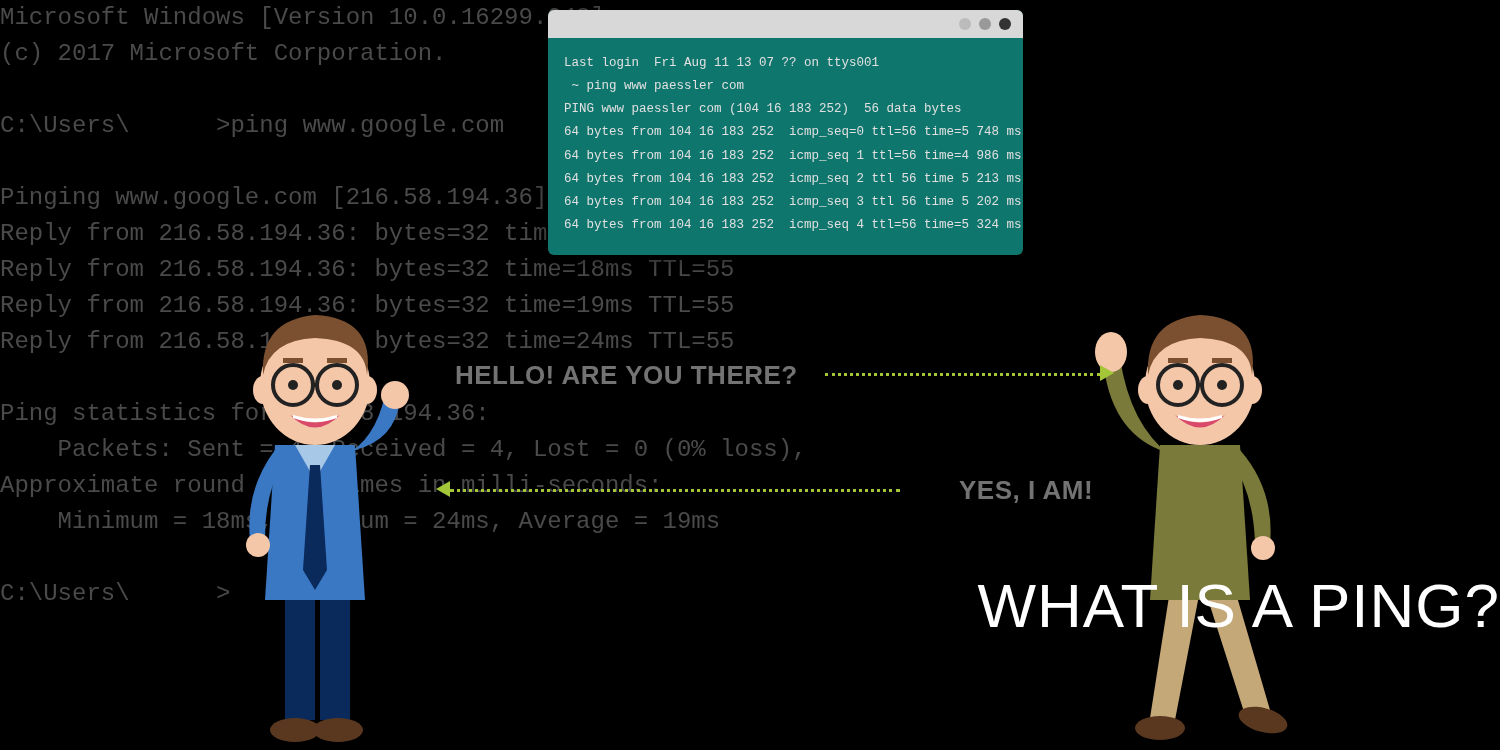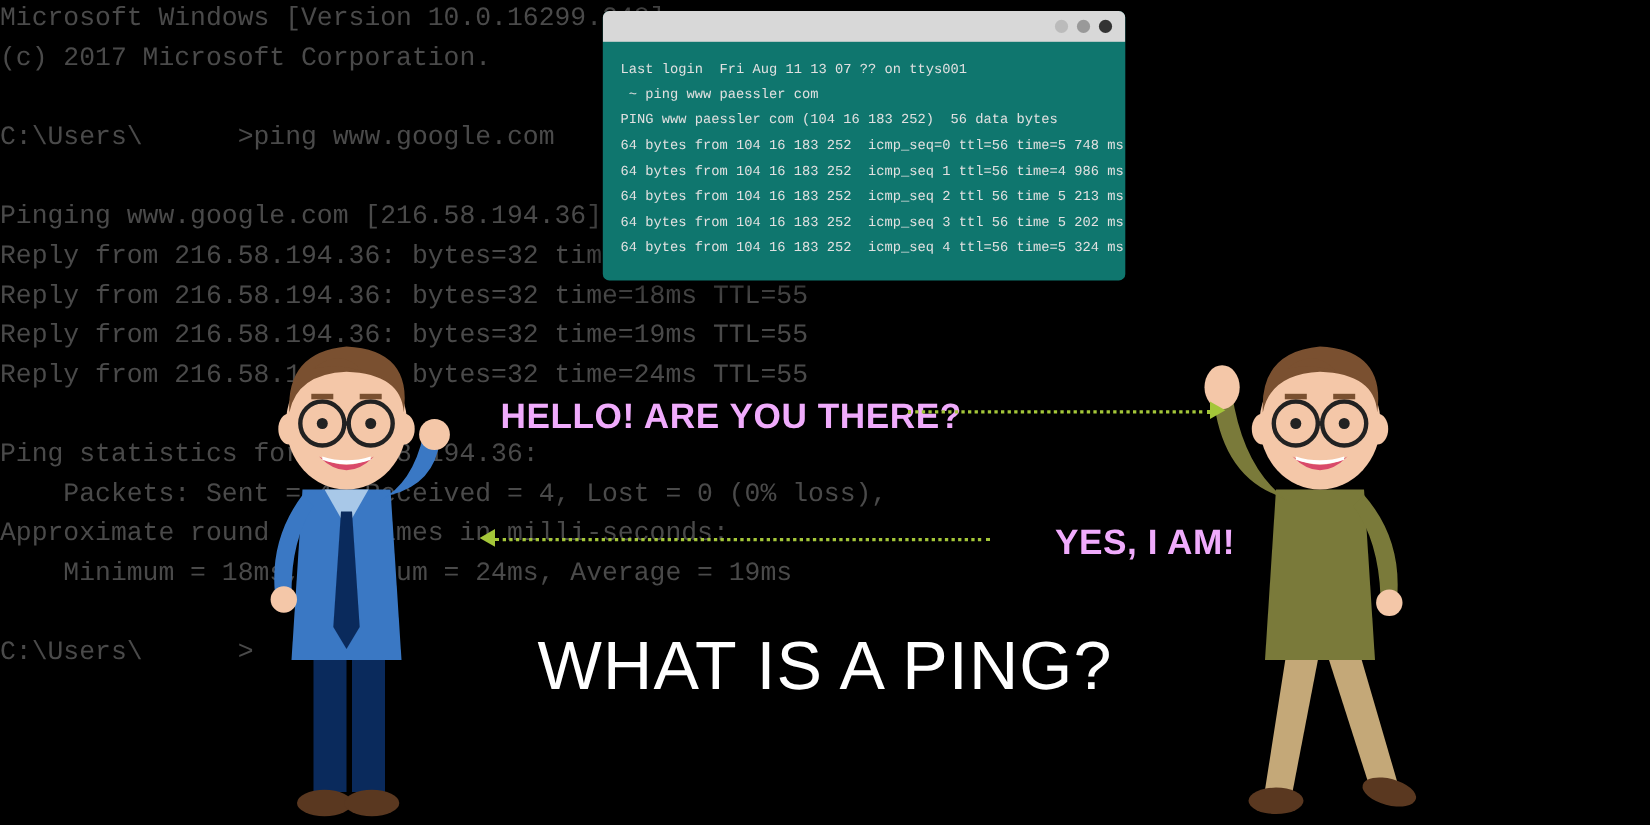--- a/index.html
+++ b/index.html
@@ -53,23 +53,23 @@
   .mac-body {
     padding: 14px 16px 18px 16px;
     color: #e0e0e0;
     font-size: 12.5px;
     line-height: 1.85;
     font-family: 'Courier New', monospace;
     white-space: pre;
   }
   .speech {
     position: absolute;
-    color: #f0abfc;
+    color: #737373;
     font-family: Arial, sans-serif;
-    font-size: 32px;
+    font-size: 26px;
     font-weight: bold;
     letter-spacing: 0.5px;
   }
   .speech-top { top: 360px; left: 455px; }
   .speech-bottom { top: 475px; left: 920px; margin-left: 39px; }
   .arrow-line {
     position: absolute;
     border-top: 3px dotted #a4c639;
   }
   .arrow-head {
@@ -89,21 +89,21 @@
     top: 481px; left: 436px;
     border-right: 14px solid #a4c639;
     border-top: 8px solid transparent;
     border-bottom: 8px solid transparent;
   }
   .title {
     position: absolute;
     top: 570px;
     left: 0;
     width: 100%;
-    text-align: center;
+    text-align: right;
     color: #fff;
     font-family: Arial, sans-serif;
     font-size: 62px;
     font-weight: 400;
     letter-spacing: 1px;
   }
   .person {
     position: absolute;
   }
   .person-left { top: 290px; left: 215px; width: 200px; height: 460px; }

